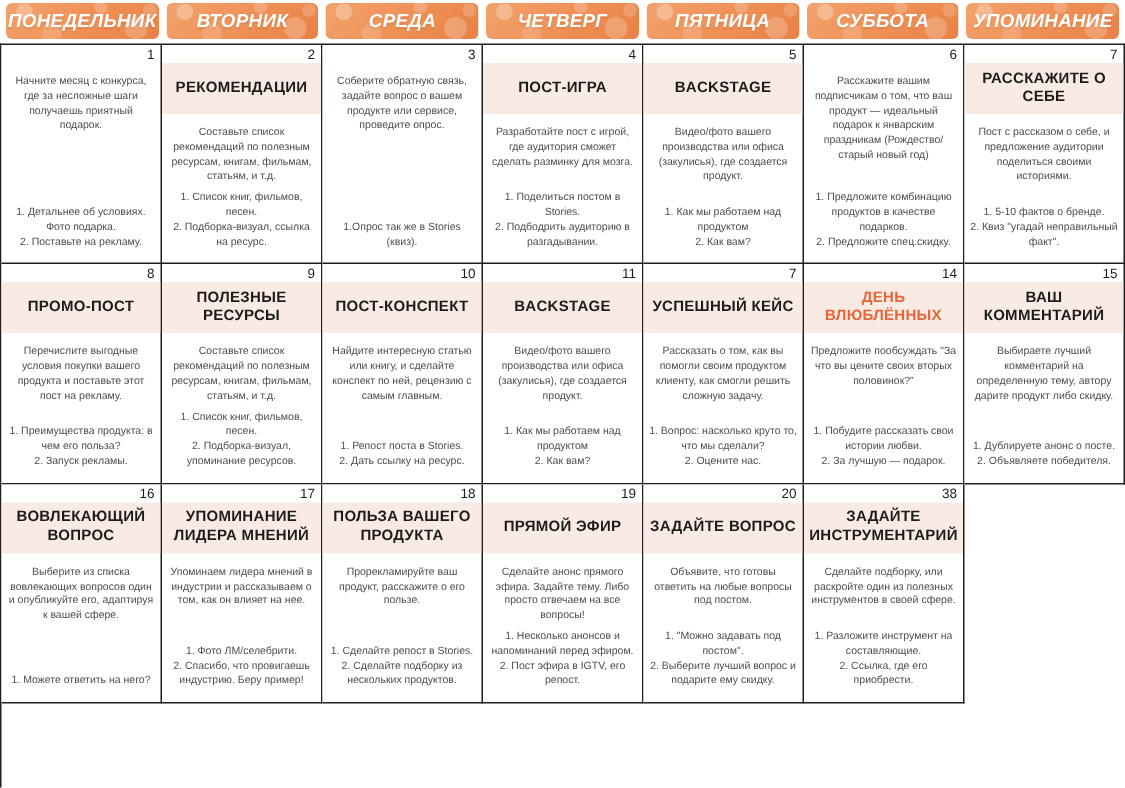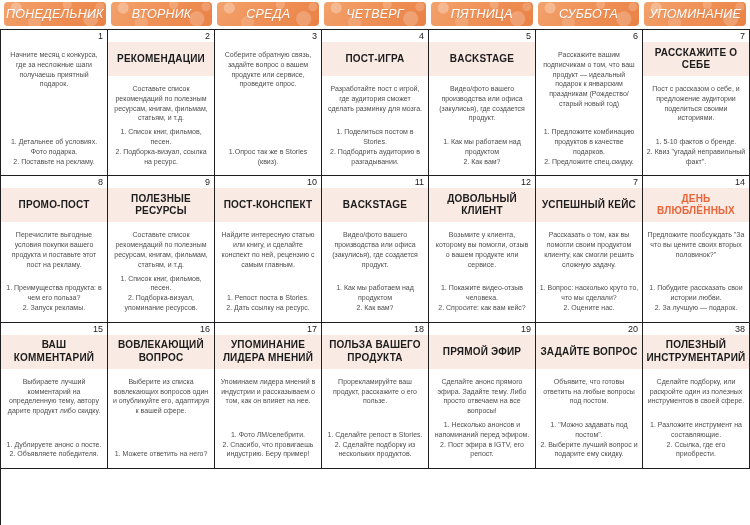--- a/index.html
+++ b/index.html
@@ -13,21 +13,21 @@
 
   
   .weekday-row {
     display: grid; grid-template-columns: repeat(7, 1fr);
     gap: 5px; padding: 2px 4px 3px; height: 29px; flex: 0 0 29px;
   }
   .banner {
     border-radius: 4px;
     color: #ffffff;
     display: flex; align-items: center; justify-content: center;
-    font-weight: normal; font-style: italic;
+    font-weight: bold; font-style: italic;
     font-size: 12.5px; letter-spacing: 0.2px;
     white-space: nowrap; overflow: hidden;
     text-shadow: 0 1px 1px rgba(0,0,0,0.08);
     background:
       radial-gradient(circle at 12% 25%, rgba(255,255,255,0.28) 0 5px, rgba(255,255,255,0) 6px),
       radial-gradient(circle at 85% 70%, rgba(255,255,255,0.22) 0 7px, rgba(255,255,255,0) 8px),
       radial-gradient(circle at 62% 10%, rgba(255,255,255,0.20) 0 4px, rgba(255,255,255,0) 5px),
       radial-gradient(circle at 30% 85%, rgba(255,255,255,0.16) 0 6px, rgba(255,255,255,0) 7px),
       radial-gradient(circle at 94% 20%, rgba(255,255,255,0.18) 0 4px, rgba(255,255,255,0) 5px),
       linear-gradient(135deg, #f3a26d 0%, #ef9157 50%, #e98145 100%);
@@ -175,29 +175,20 @@
       <section class="day-cell">
     <div class="day-number">11</div>
     <h3 class="day-title">BACKSTAGE</h3>
     <p class="day-description">Видео/фото вашего производства или офиса (закулисья), где создается продукт.</p>
     <div class="day-tasks">
           <div class="task">1. Как мы работаем над продуктом</div>
           <div class="task">2. Как вам?</div>
         </div>
   </section>
       <section class="day-cell">
-    <div class="day-number">12</div>
-    <h3 class="day-title">ДОВОЛЬНЫЙ КЛИЕНТ</h3>
-    <p class="day-description">Возьмите у клиента, которому вы помогли, отзыв о вашем продукте или сервисе.</p>
-    <div class="day-tasks">
-          <div class="task">1. Покажите видео-отзыв человека.</div>
-          <div class="task">2. Спросите: как вам кейс?</div>
-        </div>
-  </section>
-      <section class="day-cell">
     <div class="day-number">7</div>
     <h3 class="day-title">УСПЕШНЫЙ КЕЙС</h3>
     <p class="day-description">Рассказать о том, как вы помогли своим продуктом клиенту, как смогли решить сложную задачу.</p>
     <div class="day-tasks">
           <div class="task">1. Вопрос: насколько круто то, что мы сделали?</div>
           <div class="task">2. Оцените нас.</div>
         </div>
   </section>
       <section class="day-cell">
     <div class="day-number">14</div>
@@ -256,21 +247,21 @@
     <div class="day-number">20</div>
     <h3 class="day-title">ЗАДАЙТЕ ВОПРОС</h3>
     <p class="day-description">Объявите, что готовы ответить на любые вопросы под постом.</p>
     <div class="day-tasks">
           <div class="task">1. "Можно задавать под постом".</div>
           <div class="task">2. Выберите лучший вопрос и подарите ему скидку.</div>
         </div>
   </section>
       <section class="day-cell">
     <div class="day-number">38</div>
-    <h3 class="day-title">ПОЛЕЗНЫЙ ИНСТРУМЕНТАРИЙ</h3>
+    <h3 class="day-title">ЗАДАЙТЕ ИНСТРУМЕНТАРИЙ</h3>
     <p class="day-description">Сделайте подборку, или раскройте один из полезных инструментов в своей сфере.</p>
     <div class="day-tasks">
           <div class="task">1. Разложите инструмент на составляющие.</div>
           <div class="task">2. Ссылка, где его приобрести.</div>
         </div>
   </section>
     </main>
 
 </div>
 

